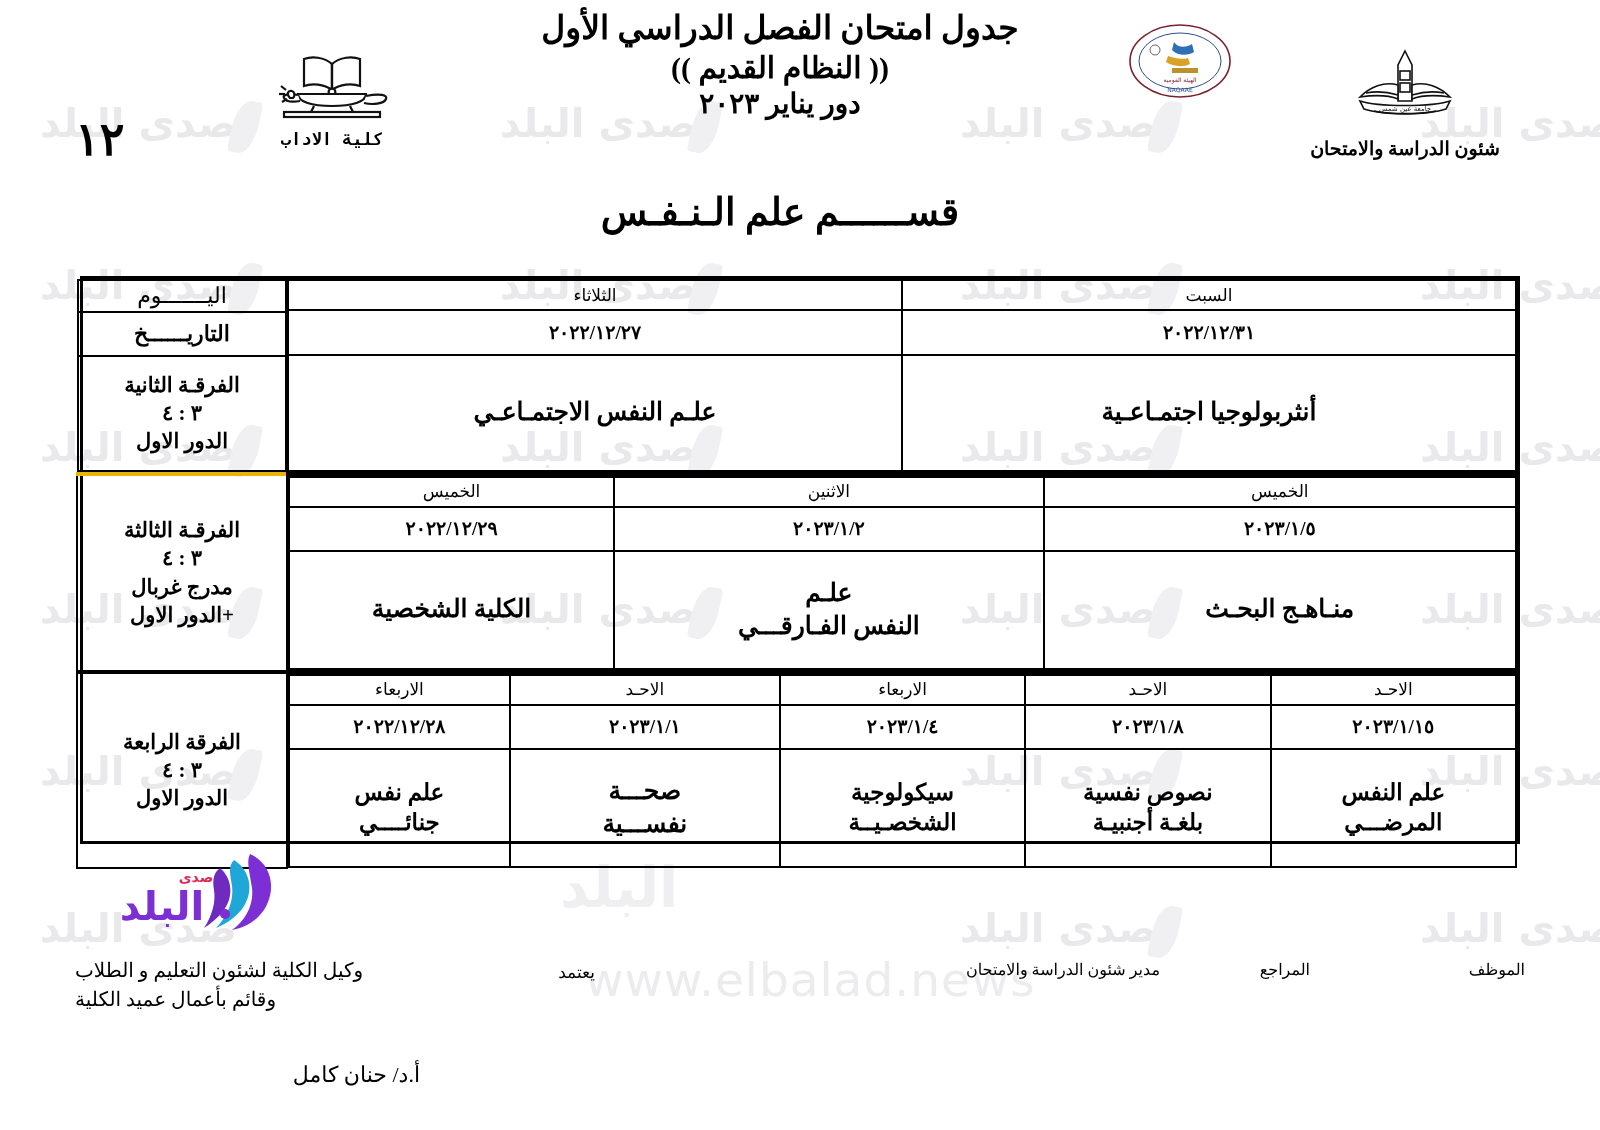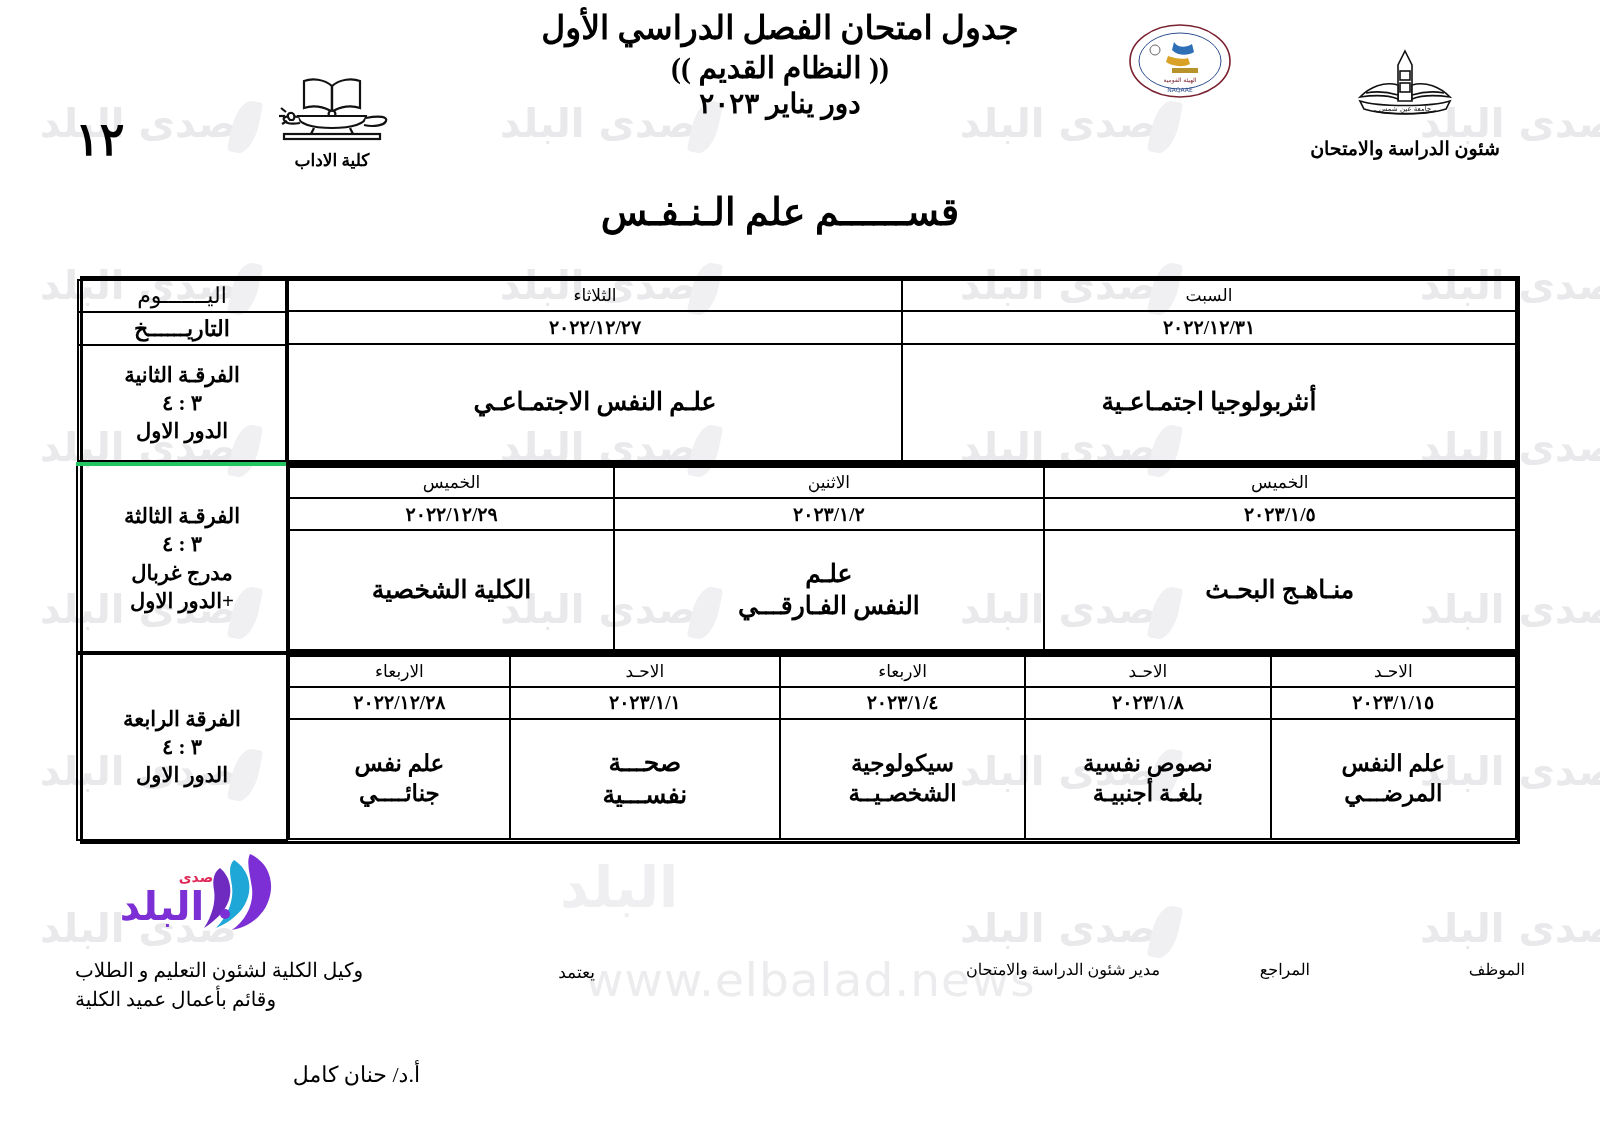--- a/index.html
+++ b/index.html
@@ -49,22 +49,22 @@
   
   .page { position:relative; z-index:2; width:1600px; height:1130px; }
 
   .pg-num {
     position:absolute; left:75px; top:112px;
     font-size:46px; font-weight:700;
     font-family:"Liberation Serif", serif;
   }
 
   .faculty-block {
-    position:absolute; left:262px; top:70px;
-    width:140px; text-align:center;
+    position:absolute; left:262px; top:48px;
+    width:140px; text-align:center;font-family:Liberation Mono, monospace;
   }
   .faculty-label { font-size:17px; font-weight:700; margin-top:4px; }
 
   .title-block {
     position:absolute; left:430px; top:8px; width:700px;
     text-align:center;
   }
   .title-l1 { font-size:33px; font-weight:700; line-height:1.22; }
   .title-l2 { font-size:30px; font-weight:700; line-height:1.3; }
   .title-l3 { font-size:28px; font-weight:700; margin-top:0; }
@@ -99,21 +99,21 @@
   .r-head {
     width:210px;
     font-size:21px; font-weight:700;
     line-height:1.35;
   }
   .cell-day {
     height:30px;
     font-size:17px; font-weight:400;
   }
   .cell-date {
-    height:32px;
+    height:44px;
     font-size:19px; font-weight:700;
   }
   .cell-subj {
     font-size:25px; font-weight:700;
     line-height:1.3;
   }
   .grp-top { border-top:4px solid #000 !important; }
   .hdr-lbl { letter-spacing:0px; }
 
   
@@ -335,21 +335,21 @@
                     <div>النفس الفـارقـــي</div>
                   </td>
                   <td class="cell-subj">
                     <div>الكلية الشخصية</div>
                     <div></div>
                   </td>
                 </tr>
               </tbody>
             </table>
           </td>
-          <td class="r-head" style="border-top:4px solid #22c55e;">
+          <td class="r-head" style="border-top:4px solid #eab308;">
             <div>الفرقـة الثالثة</div>
             <div>٣  :  ٤</div>
             <div>مدرج غربال</div>
             <div>+الدور الاول</div>
           </td>
         </tr>
 
         <tr class="grp-top">
           <td style="padding:0; border:0; border-top:4px solid #000;">
             <table class="sec">

